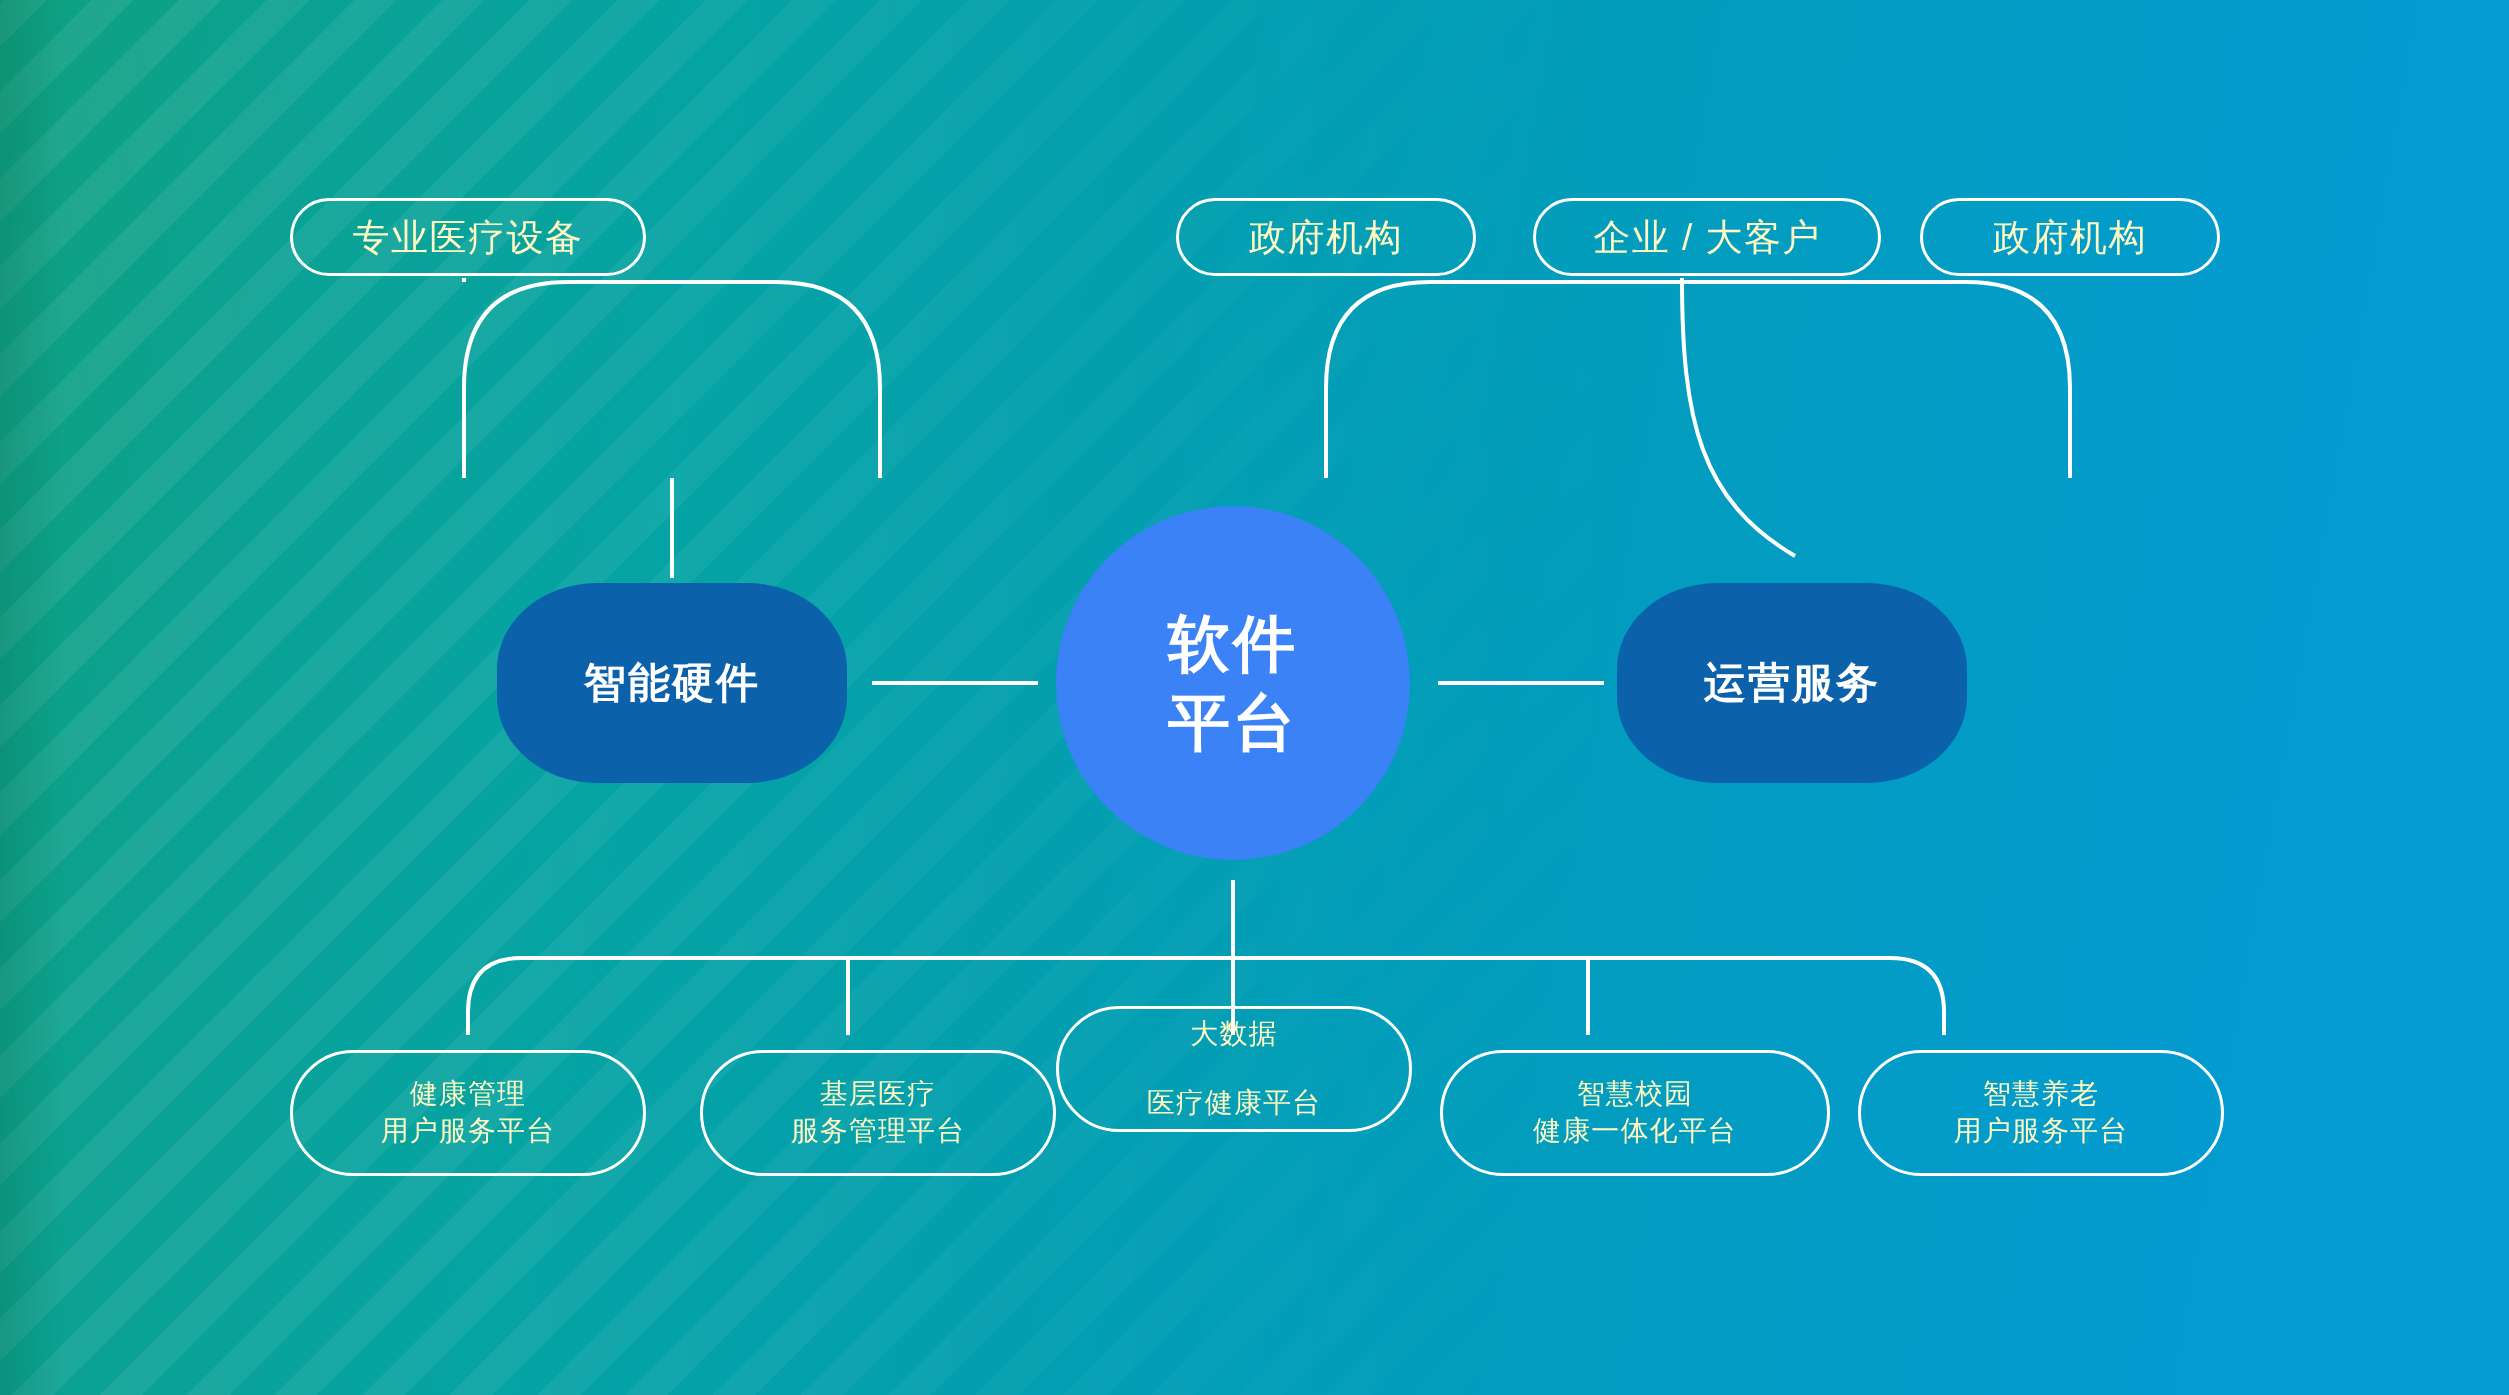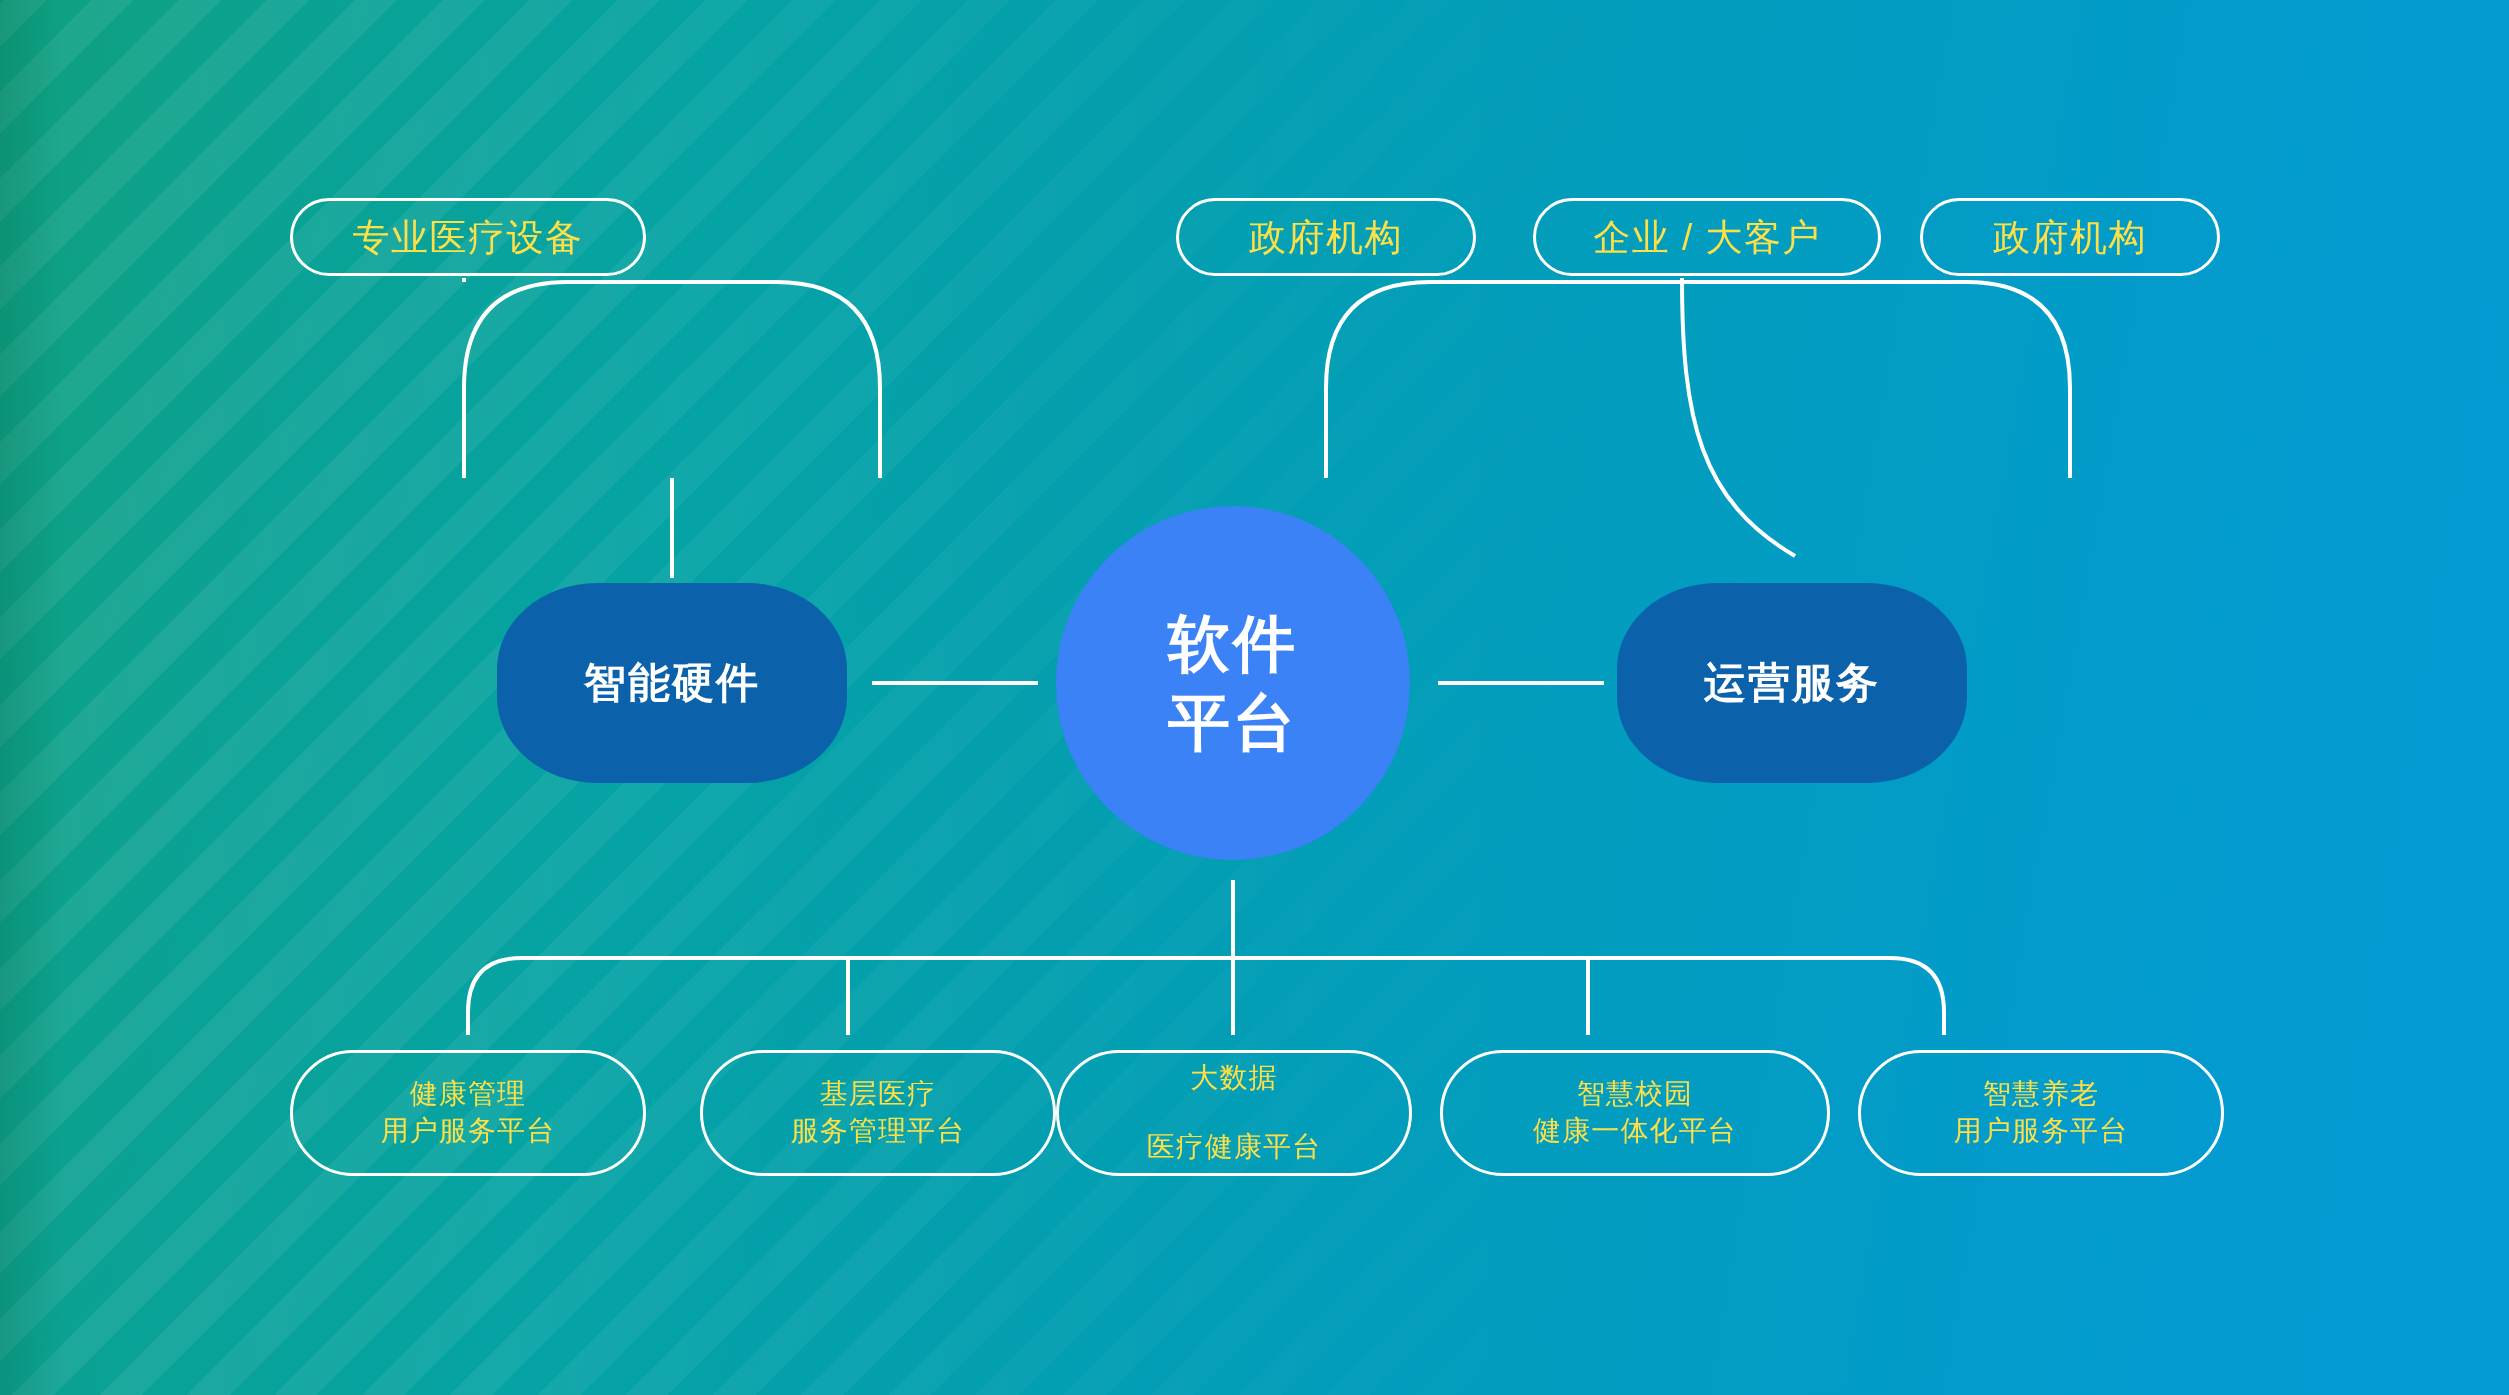--- a/index.html
+++ b/index.html
@@ -60,21 +60,21 @@
     inset: 0;
     pointer-events: none;
   }
 
   
   .pill {
     position: absolute;
     box-sizing: border-box;
     border: 3px solid #ffffff;
     border-radius: 999px;
-    color: #fde047;
+    color: #fef9c3;
     display: flex;
     flex-direction: column;
     align-items: center;
     justify-content: center;
     text-align: center;
     letter-spacing: 0.04em;
   }
   .pill-top {
     height: 78px;
     font-size: 37px;
@@ -206,21 +206,21 @@
   <div class="pill pill-bottom" style="left:290px; top:1050px; width:356px;">
     <span class="pill-line">健康管理</span>
     <span class="pill-line">用户服务平台</span>
   </div>
 
   <div class="pill pill-bottom" style="left:700px; top:1050px; width:356px;">
     <span class="pill-line">基层医疗</span>
     <span class="pill-line">服务管理平台</span>
   </div>
 
-  <div class="pill pill-bottom" style="left:1056px; top:1050px; width:356px;gap:32px;">
+  <div class="pill pill-bottom" style="left:1056px; top:1006px; width:356px;gap:32px;">
     <span class="pill-line">大数据</span>
     <span class="pill-line">医疗健康平台</span>
   </div>
 
   <div class="pill pill-bottom" style="left:1440px; top:1050px; width:390px;">
     <span class="pill-line">智慧校园</span>
     <span class="pill-line">健康一体化平台</span>
   </div>
 
   <div class="pill pill-bottom" style="left:1858px; top:1050px; width:366px;">

